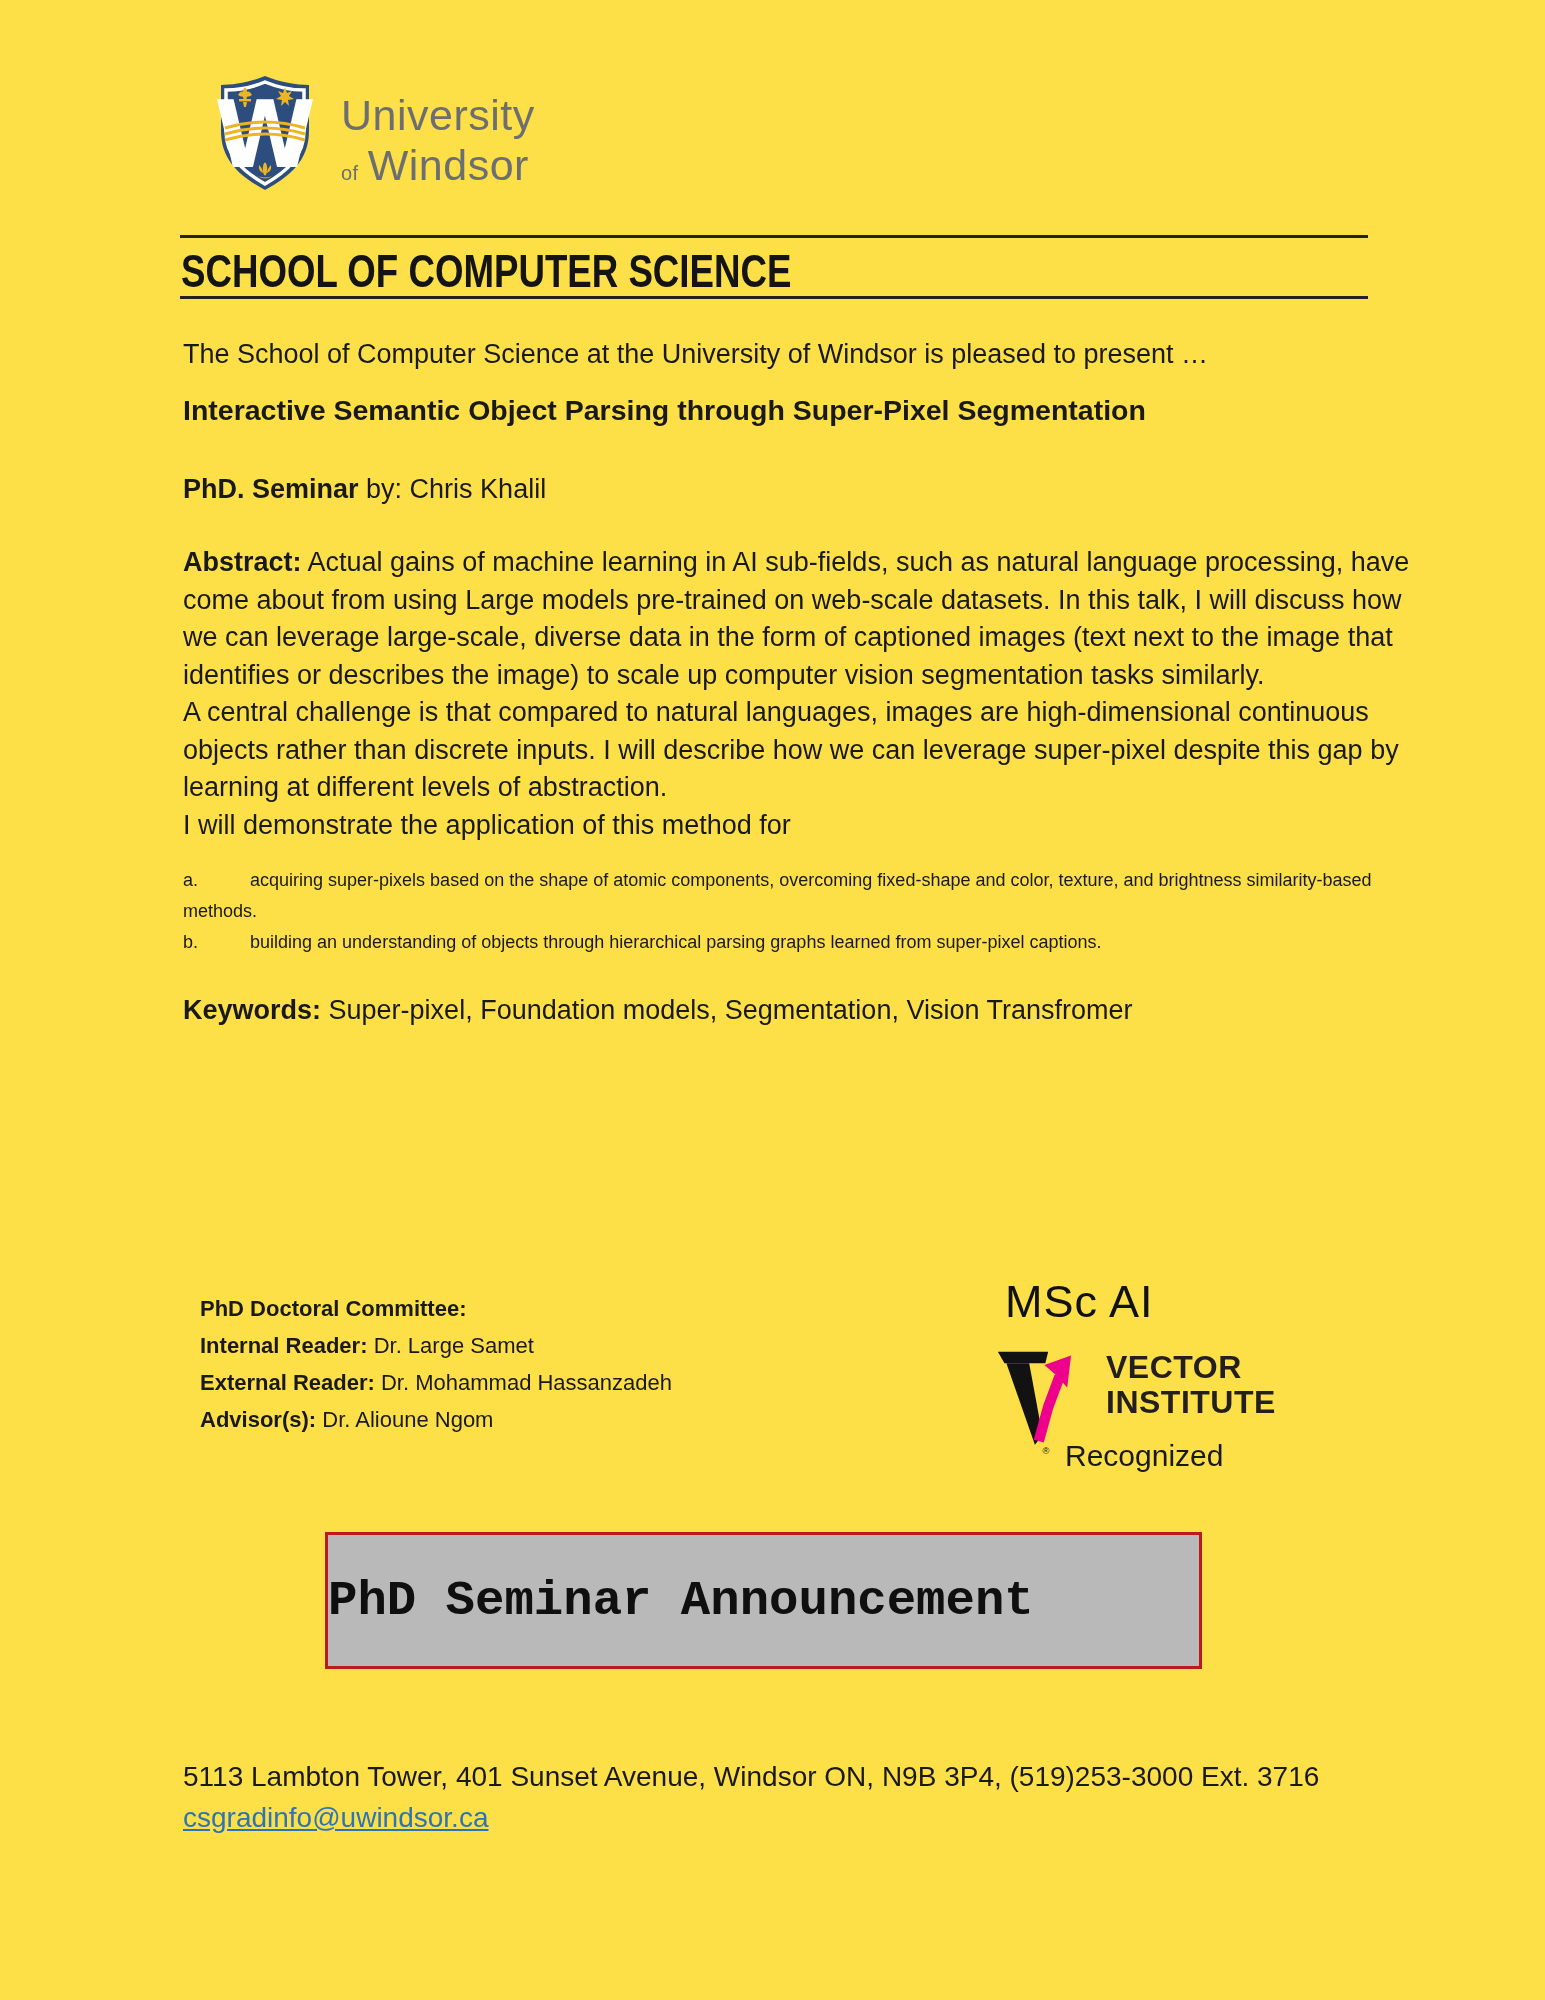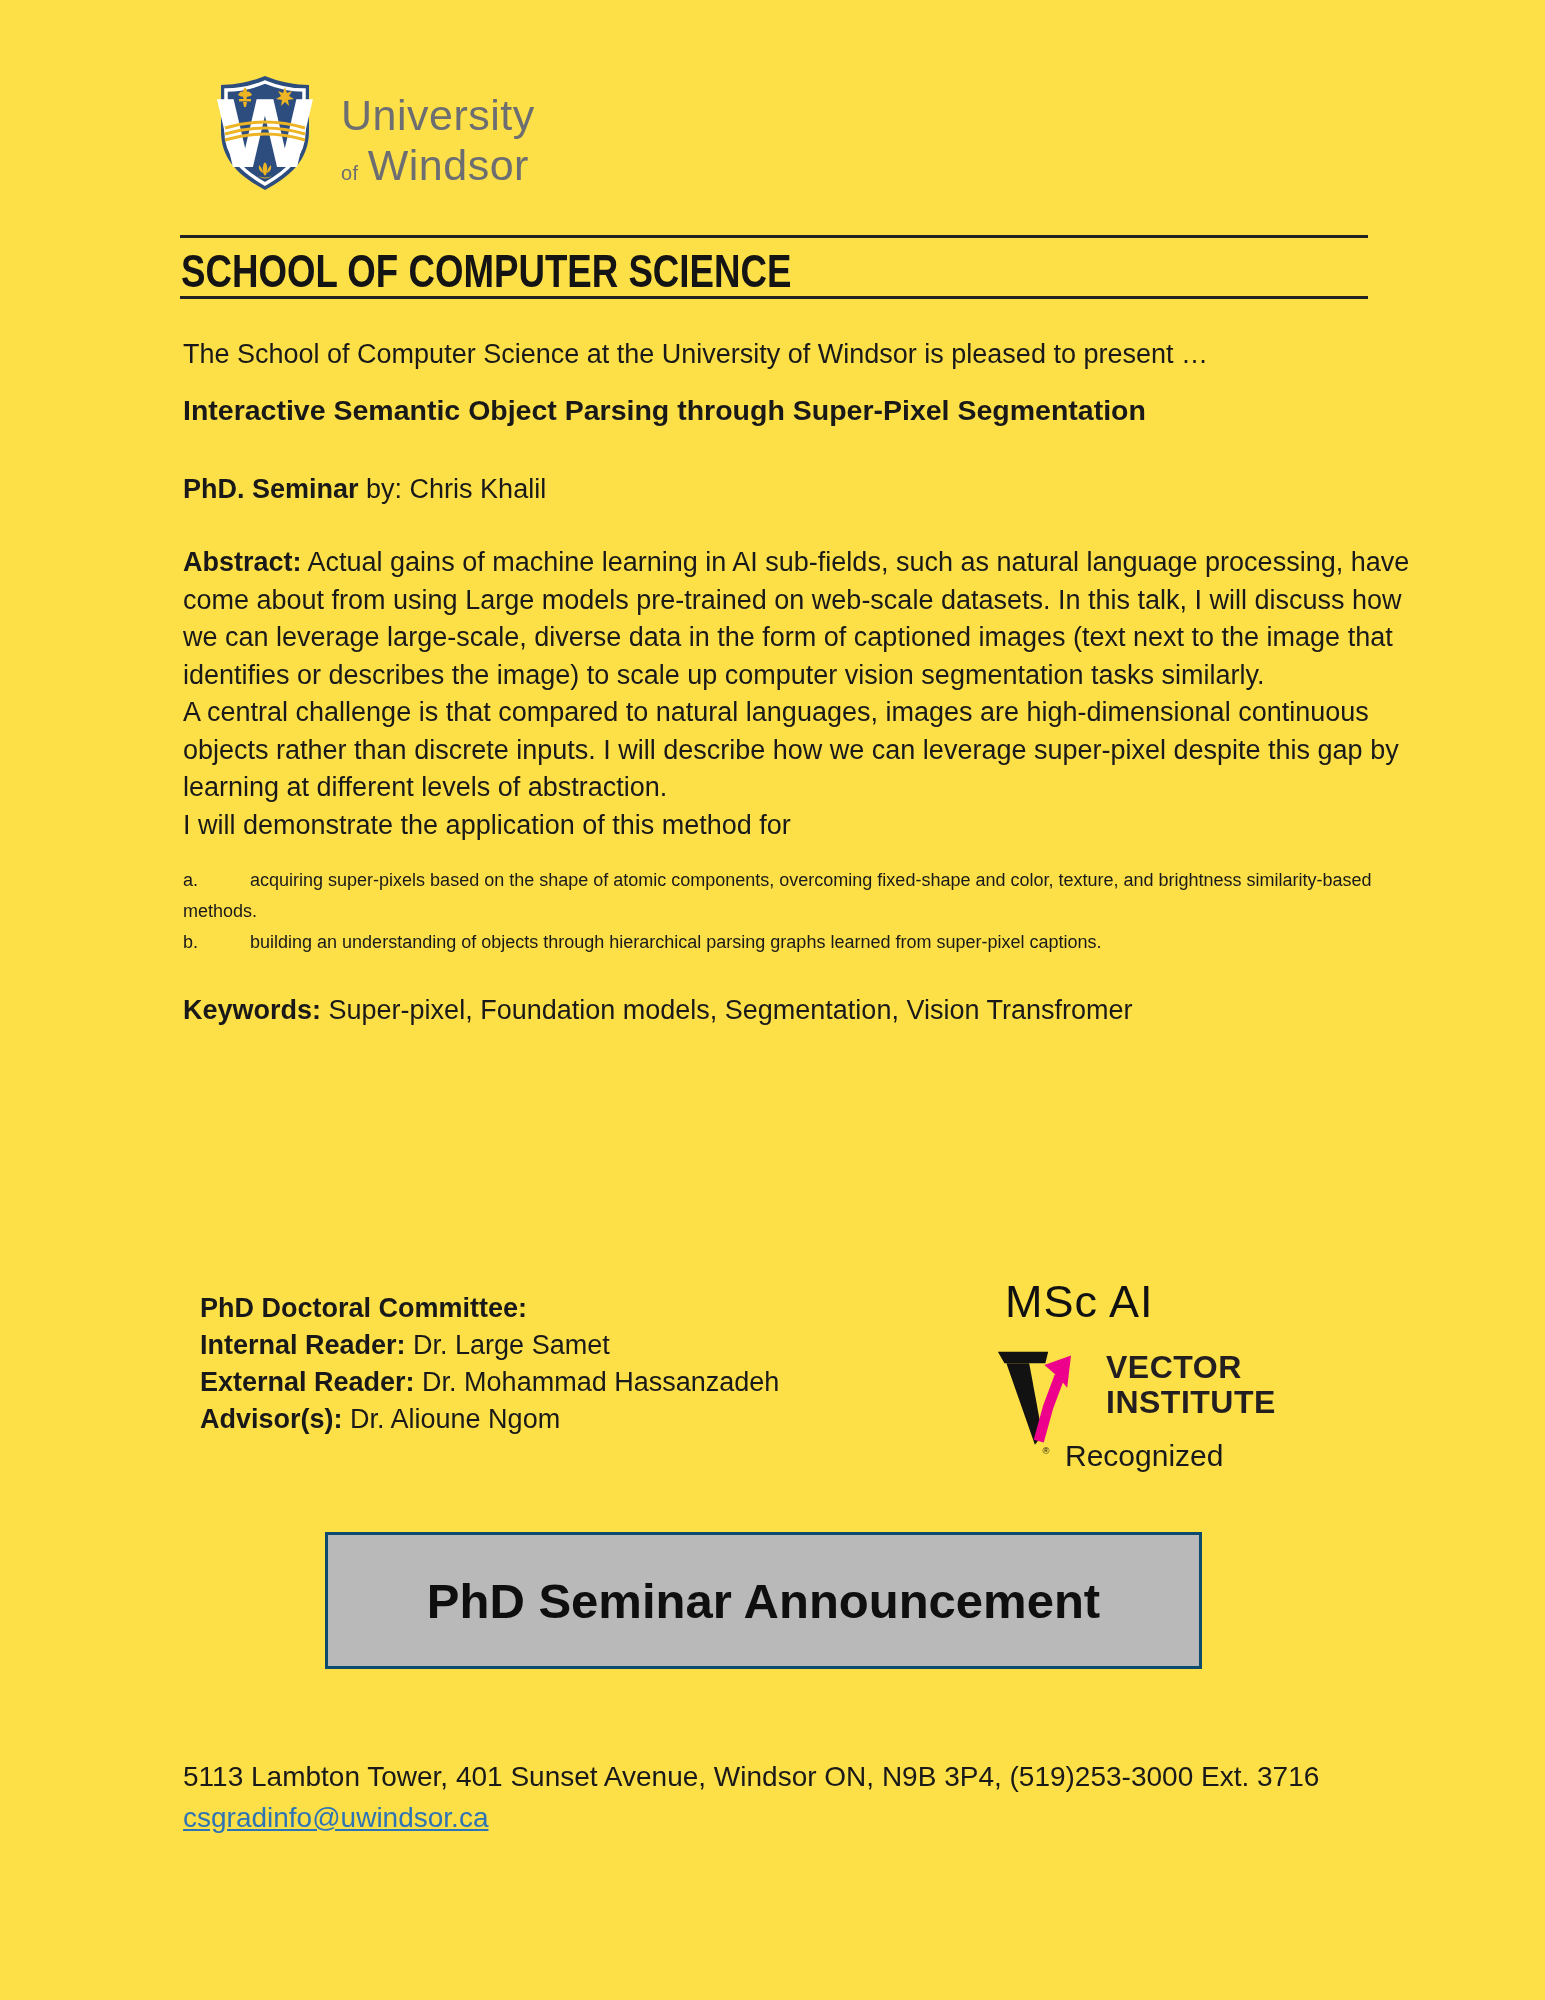--- a/index.html
+++ b/index.html
@@ -34,35 +34,35 @@
   .intro { margin:0; }
   .title { margin-top:17px !important; font-size:28.5px; font-weight:bold; line-height:38px; }
   .seminar { margin-top:42px !important; }
   .details { margin-top:37px !important; }
   .abstract { margin-top:36px !important; }
   .items { margin-top:21px !important; font-size:18px; line-height:31px; }
   .tab { display:inline-block; width:52px; }
   .keywords { margin-top:34px !important; }
 
   
-  #committee { position:absolute; left:200px; top:1290px; font-size:27px; line-height:37px; }
+  #committee { position:absolute; left:200px; top:1290px; font-size:22px; line-height:37px; }
 
   
   #vector { position:absolute; left:995px; top:1276px; width:340px; height:210px; }
   #vector .msc { font-size:45px; letter-spacing:1px; margin-left:10px; color:#111; }
   #vector .logo-row { display:flex; margin-top:16px; }
   #vector .vi-mark { width:95px; height:120px; flex:0 0 auto; }
   #vector .vi-name { margin-left:16px; margin-top:6px; font-weight:bold; font-size:32px;
                      line-height:35px; letter-spacing:0.5px; color:#231f20; }
   #vector .recognized { position:absolute; left:70px; top:163px; font-size:30px; color:#191919; }
 
   
   #banner { position:absolute; left:325px; top:1532px; width:871px; height:131px;
-            background:#b9b9b9; border:3px solid #0c4a6e;
-            display:flex; align-items:center; justify-content:center; }
+            background:#b9b9b9; border:3px solid #b91c1c;
+            display:flex; align-items:center; justify-content:flex-start;font-family:Liberation Mono, monospace; }
   #banner .banner-text { font-size:49px; font-weight:bold; color:#0f0f0f; }
 
   
   #footer { position:absolute; left:183px; top:1756px; font-size:28px; line-height:41px; }
   #footer a { color:#2e74b5; text-decoration:underline; cursor:pointer; }
 </style>
 </head>
 <body>
 
 <div class="page">

